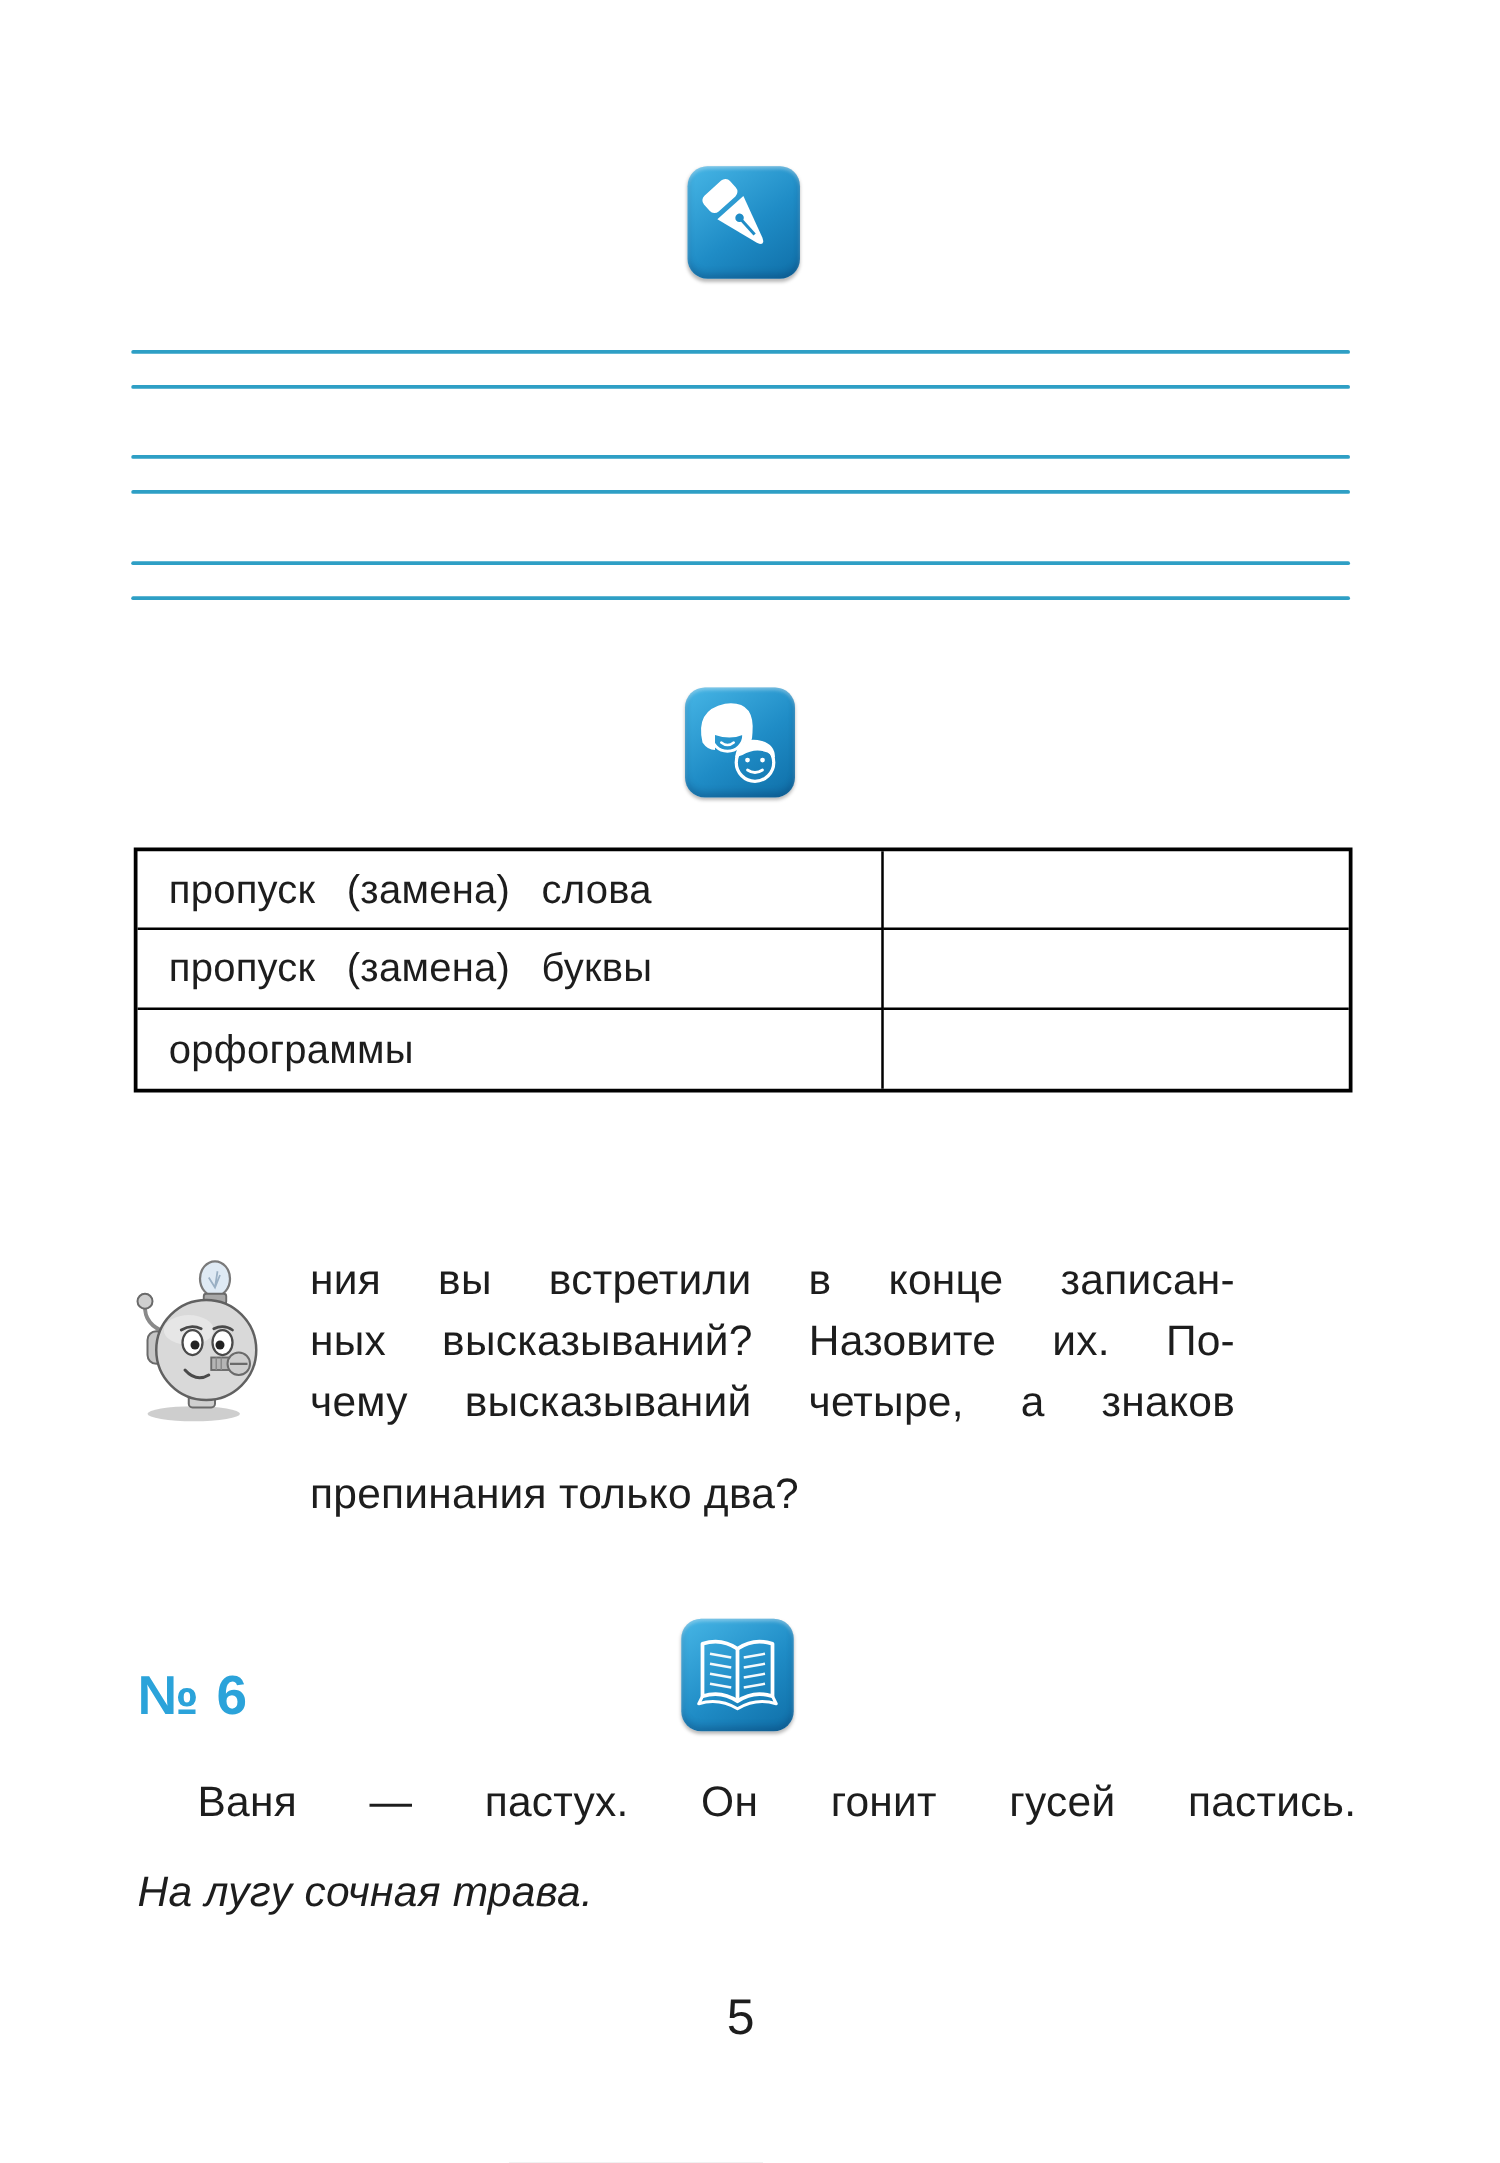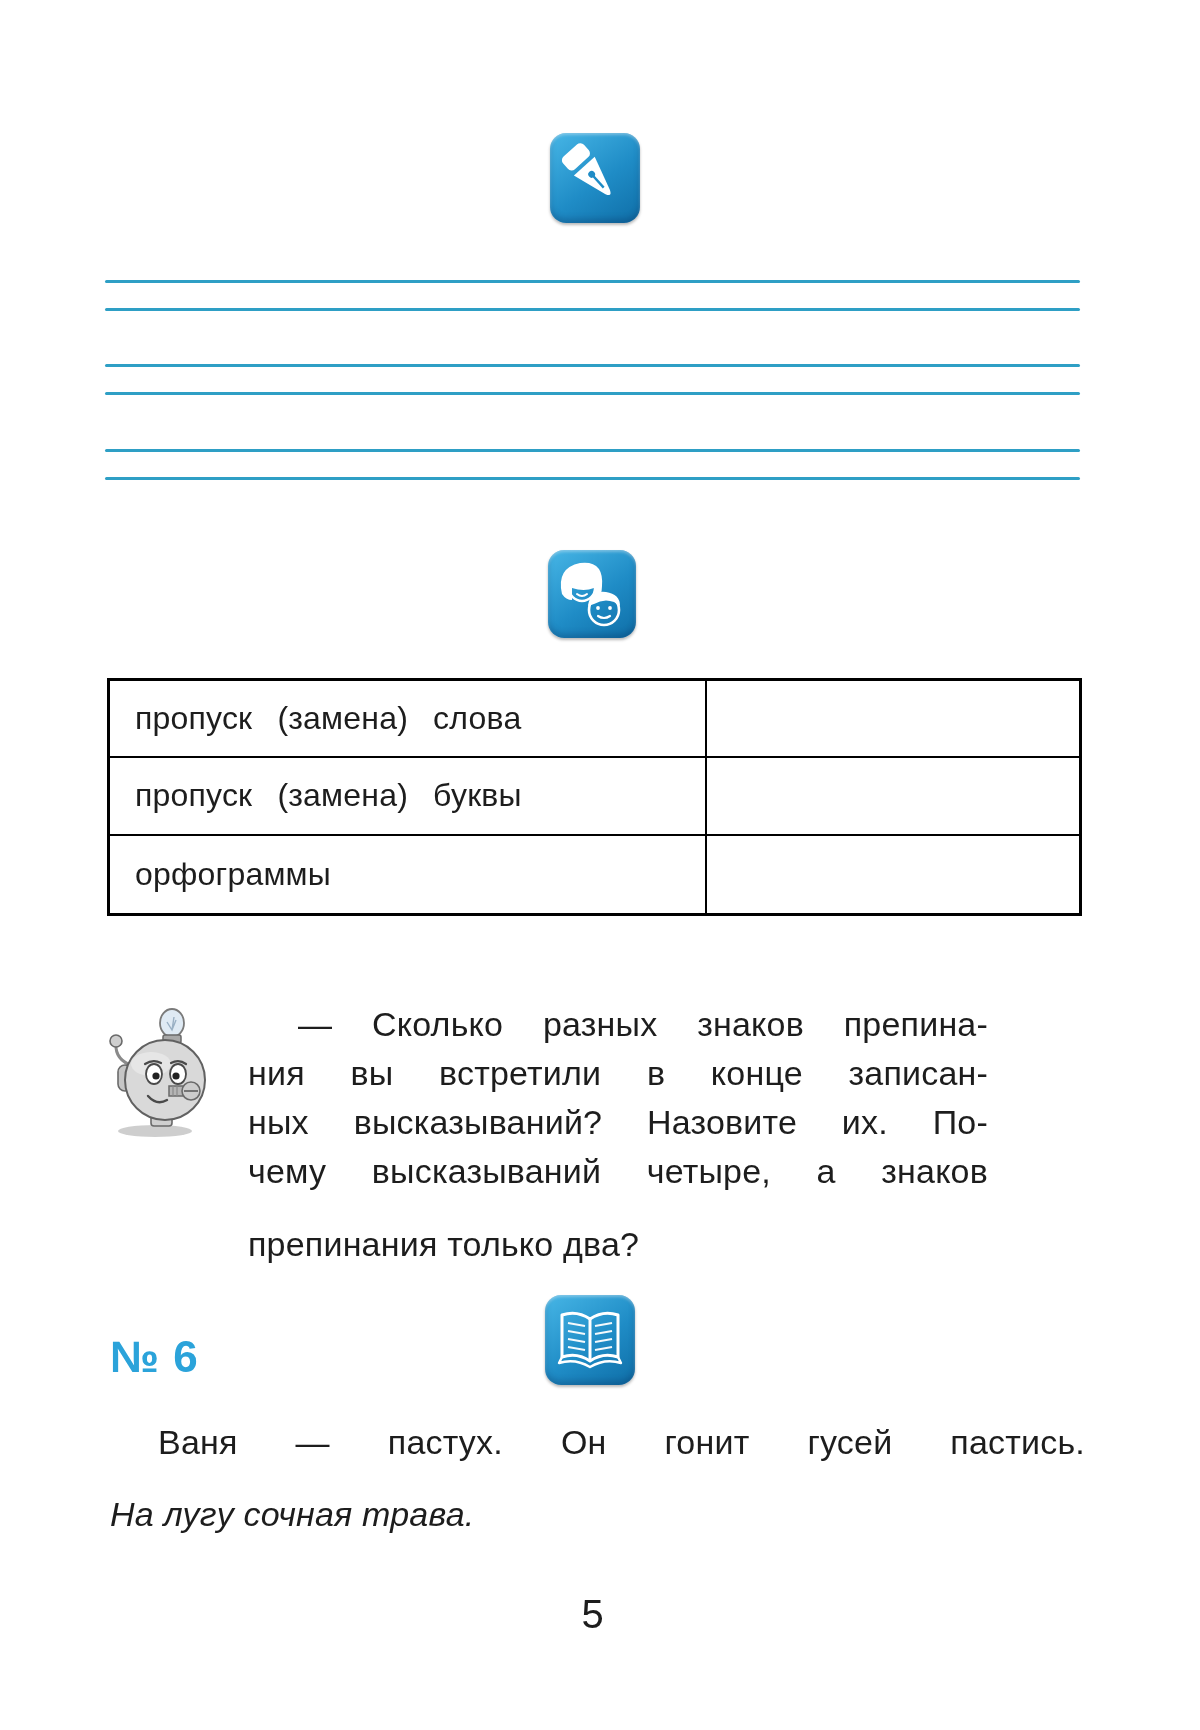--- a/index.html
+++ b/index.html
@@ -28,21 +28,21 @@
   .wline{
     position:absolute;
     left:105px;width:975px;height:3px;
     background:#2e9fc5;border-radius:2px;
   }
 
   
   .wtable{
     position:absolute;
     left:107px;top:678px;
-    width:975px;height:238px;
+    width:975px;height:196px;
     border:3px solid #000;
     box-sizing:border-box;
     display:grid;
     grid-template-columns:597px 1fr;
     grid-template-rows:1fr 1fr 1fr;
   }
   .wtable .cell{
     border-right:2px solid #000;
     border-bottom:2px solid #000;
     display:flex;align-items:center;
@@ -167,21 +167,20 @@
       <line x1="70" y1="78" x2="70" y2="88" stroke="#8a8a8a" stroke-width="1.2"></line>
       <line x1="74" y1="78" x2="74" y2="88" stroke="#8a8a8a" stroke-width="1.2"></line>
       <circle cx="88" cy="83" r="9" fill="#cdcdcd" stroke="#6a6a6a" stroke-width="1.6"></circle>
       <line x1="81" y1="83" x2="95" y2="83" stroke="#6a6a6a" stroke-width="1.8"></line>
 
       <path d="M45,88 Q54,98 64,92" fill="none" stroke="#4a4a4a" stroke-width="2.4" stroke-linecap="round"></path>
     </svg>
   </div>
 
   <div class="abs" style="left:248px;top:1000px;width:740px;">
-    <div class="qline indent50">— Сколько разных знаков препина-</div>
     <div class="qline">ния вы встретили в конце записан-</div>
     <div class="qline">ных высказываний? Назовите их. По-</div>
     <div class="qline">чему высказываний четыре, а знаков</div>
     <div class="qline final">препинания только два?</div>
   </div>
 
   <div class="taskno">№ 6</div>
 
   <div class="tile" style="left:545px;top:1295px;">
     <svg width="90" height="90" viewBox="0 0 90 90">

